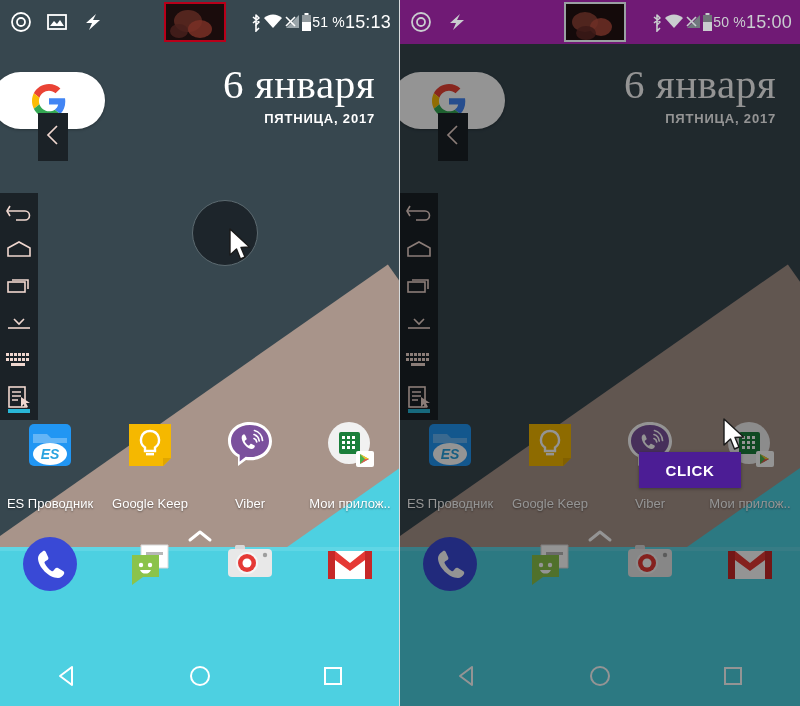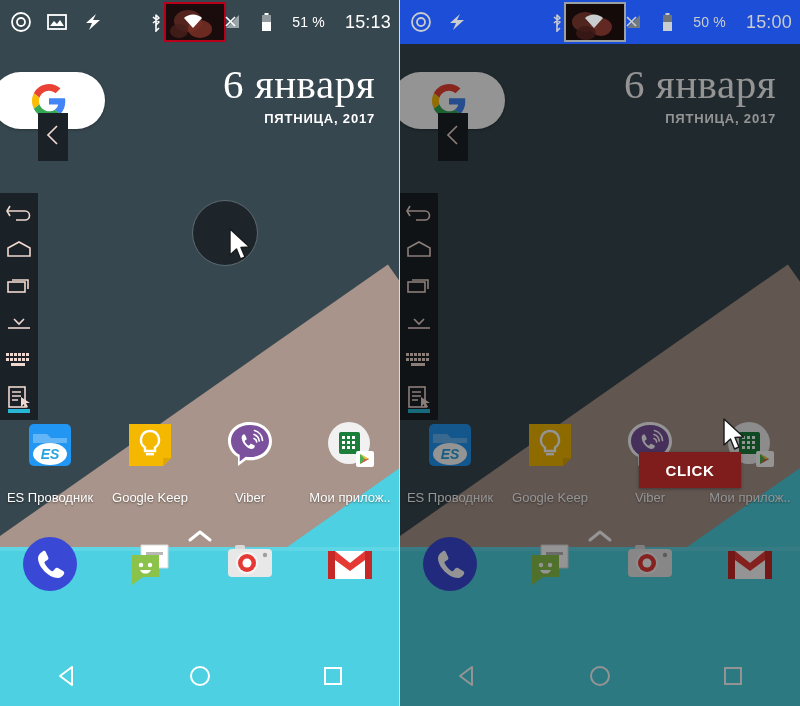--- a/index.html
+++ b/index.html
@@ -18,24 +18,24 @@
     background:#37474f;
   }
   .panel.left  { border-right:1px solid #d8dcdd; }
 
   
   .statusbar {
     position:absolute; left:0; top:0; width:100%; height:44px;
     background:#37474f;
     z-index:40;
   }
-  .panel.right .statusbar { background:#1d4ed8;padding-left:20px; }
+  .panel.right .statusbar { background:#701a75;padding-left:20px; }
 
   .sb-left { position:absolute; left:10px; top:0; height:44px; display:flex; align-items:center; gap:14px; }
-  .sb-right { position:absolute; right:8px; top:0; height:44px; display:flex; align-items:center; gap:20px; }
+  .sb-right { position:absolute; right:8px; top:0; height:44px; display:flex; align-items:center; gap:0; }
 
   .sb-ico { width:22px; height:22px; display:block; }
   .sb-ico svg { width:100%; height:100%; display:block; }
 
   .sb-thumb {
     position:absolute; left:164px; top:2px;
     width:62px; height:40px;
     border:2px solid #b8001a;
     background:#1a0c0c;
     overflow:hidden;
@@ -141,21 +141,21 @@
   .approw {
     position:absolute; left:0; top:418px; width:400px; height:96px;
     display:flex; z-index:8;
   }
   .app {
     flex:1; display:flex; flex-direction:column; align-items:center; justify-content:flex-start;
   }
   .app-ico { width:54px; height:54px; position:relative; }
   .app-ico svg { width:100%; height:100%; display:block; }
   .app-label {
-    margin-top:18px; color:#ffffff; font-size:13px; white-space:nowrap;
+    margin-top:24px; color:#ffffff; font-size:13px; white-space:nowrap;
     text-shadow:0 1px 2px rgba(0,0,0,.45);
   }
 
   .drawer-arrow {
     position:absolute; left:0; top:525px; width:400px; height:26px;
     display:flex; align-items:center; justify-content:center;
     z-index:8;
   }
 
   
@@ -171,21 +171,21 @@
   .navbar {
     position:absolute; left:0; bottom:0; width:400px; height:60px;
     display:flex; align-items:center; z-index:8;
   }
   .nav-item { flex:1; display:flex; align-items:center; justify-content:center; }
   .nav-item svg { display:block; }
 
   
   .ctx {
     position:absolute;
-    background:#7f1d1d;
+    background:#4c1d95;
     color:#ffffff;
     display:flex; align-items:center; justify-content:center;
     font-size:15px; font-weight:700; letter-spacing:.6px;
     z-index:70;
     box-shadow:0 1px 3px rgba(0,0,0,.35);
     text-align:center;
   }
   .ctx-click      { left:639px; top:452px; width:102px; height:36px; }
   .ctx-longclick  { left:637px; top:505px; width:107px; height:36px; }
 

